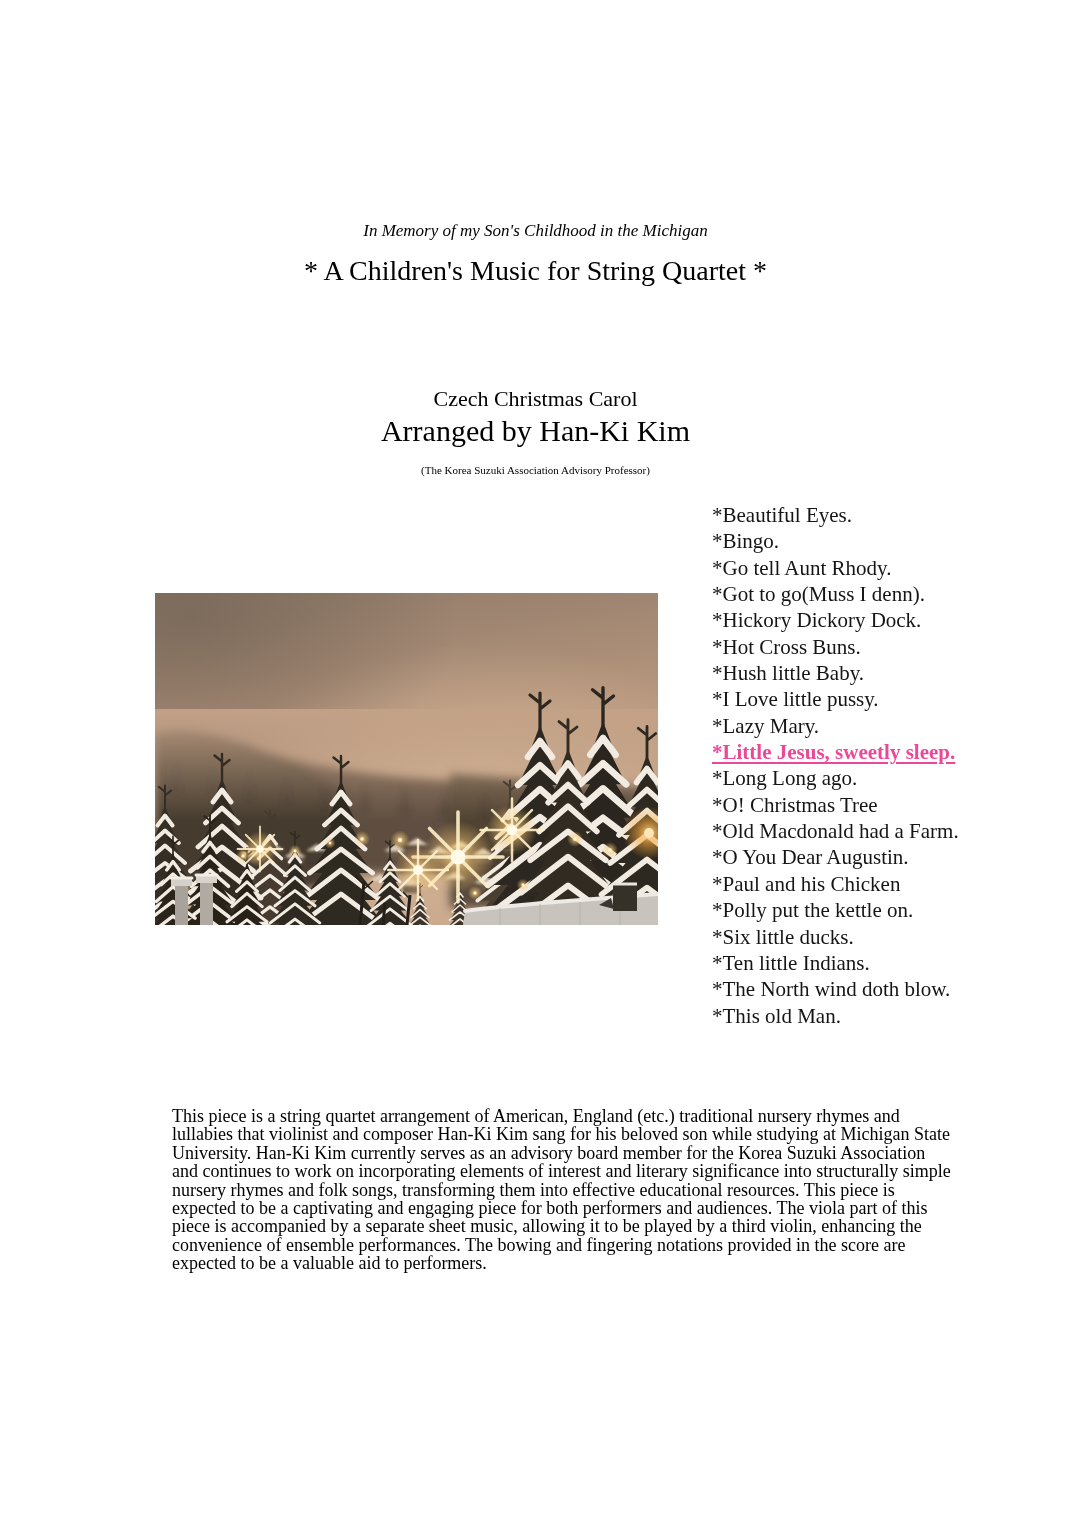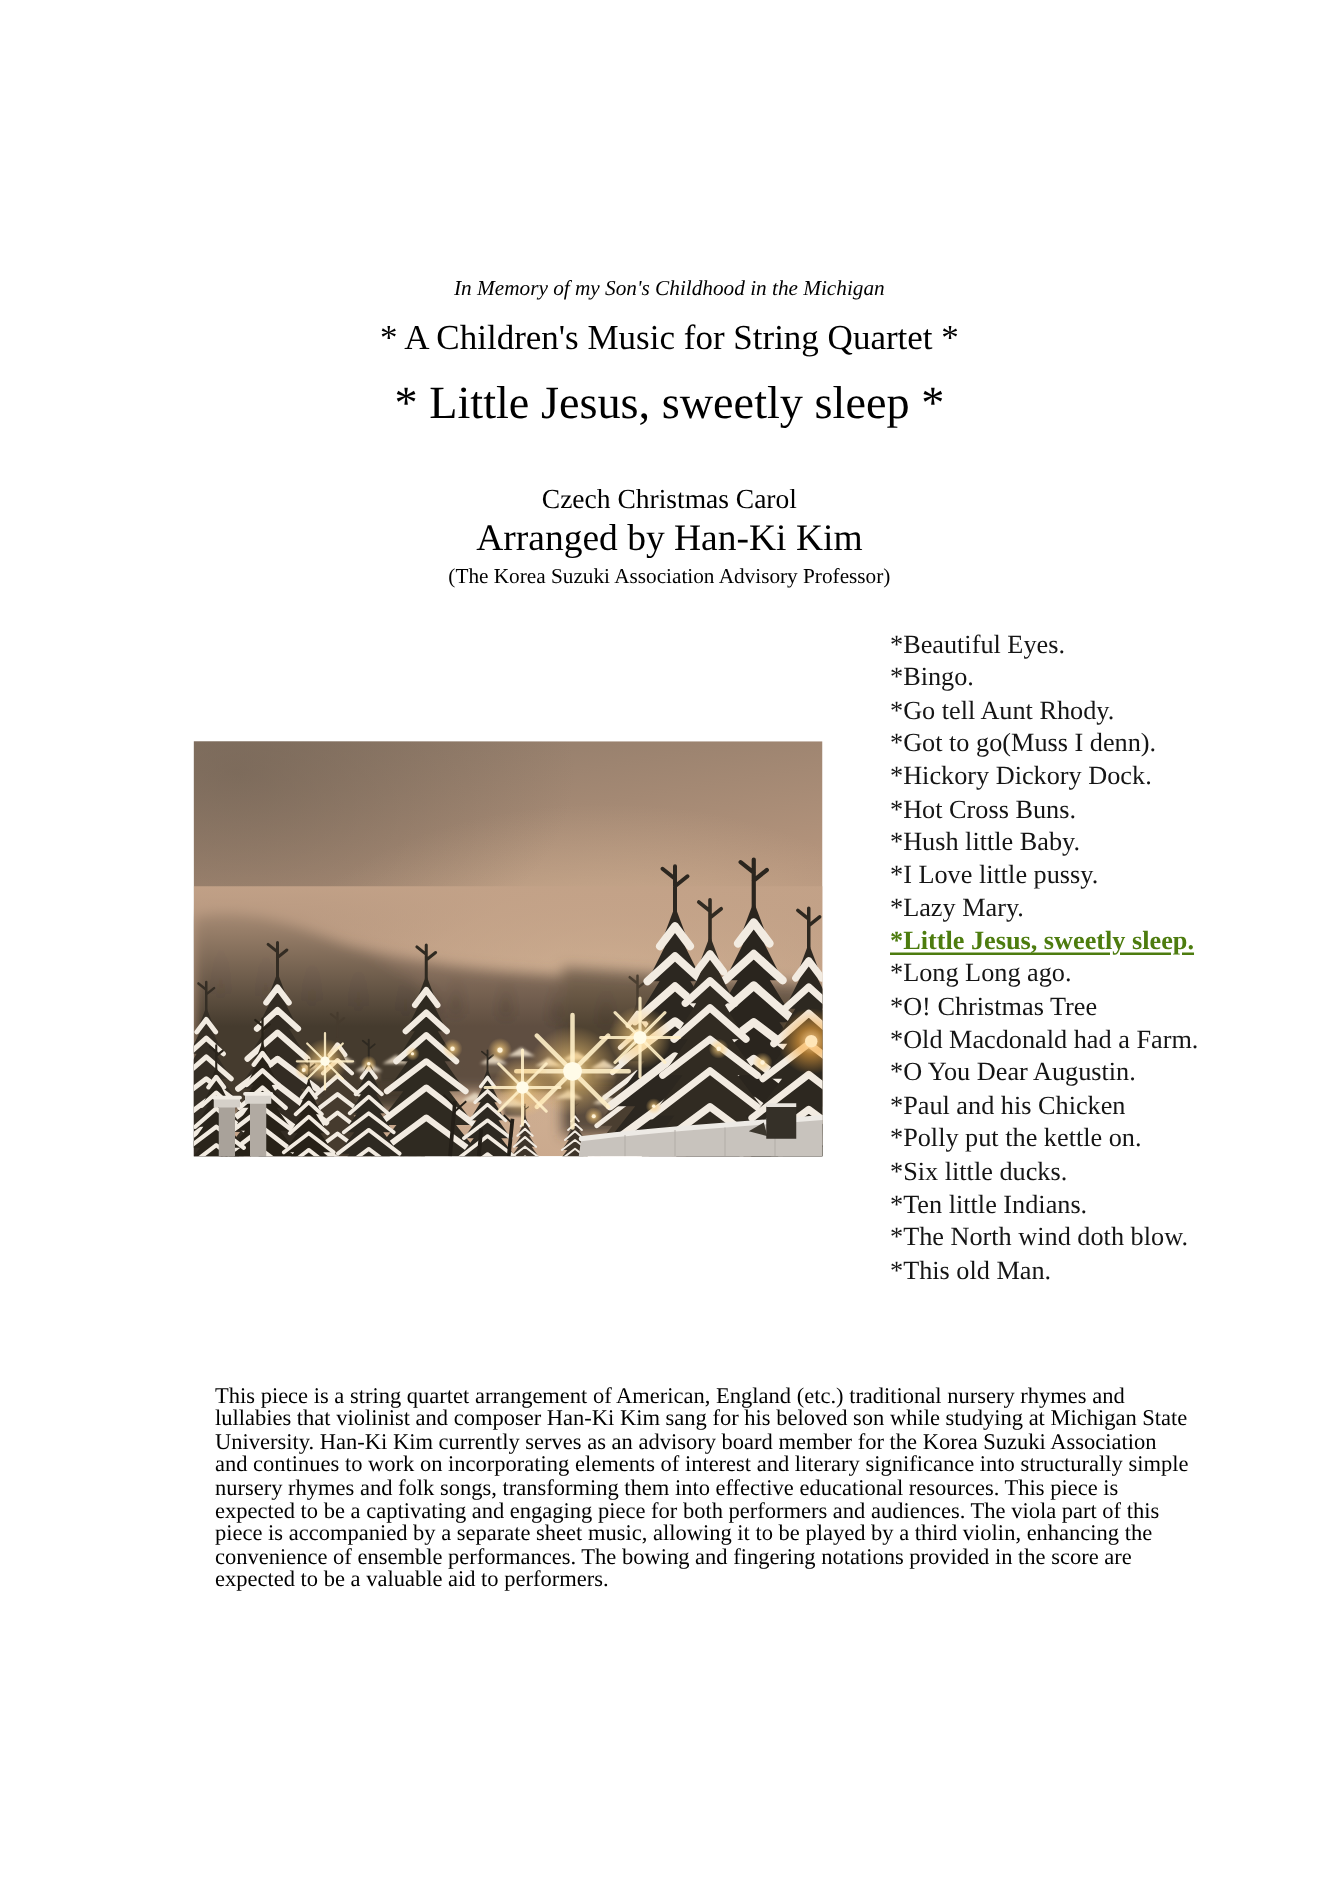--- a/index.html
+++ b/index.html
@@ -10,50 +10,49 @@
     font-family:"Liberation Serif", serif;
     color:#000;
     overflow:hidden;
   }
   .centered{position:absolute;left:0;width:1071px;text-align:center;white-space:nowrap;}
   .dedication{top:221px;font-size:17px;font-style:italic;}
   .series-title{top:255px;font-size:28px;}
   .main-title{top:301px;font-size:37px;}
   .origin{top:386px;font-size:22px;}
   .arranger{top:414px;font-size:30px;}
-  .credit{top:451px;font-size:17px;}
+  .credit{top:464px;font-size:11px;}
   .photo{
     position:absolute;left:155px;top:593px;width:503px;height:332px;
   }
   .photo svg{display:block;width:503px;height:332px;}
   .songlist{
     position:absolute;left:712px;top:502px;width:300px;
     font-size:21px;line-height:26.35px;color:#151515;
   }
   .songlist .item{white-space:nowrap;}
   .songlist .emph{
     font-weight:bold;
     text-decoration:underline;
     text-decoration-thickness:2px;
     text-underline-offset:3px;
-    color:#4d7c0f;
+    color:#ec4899;
   }
   .description{
     position:absolute;left:172px;top:1107px;width:780px;
     font-size:18px;line-height:18.4px;margin:0;text-align:left;
   }
 </style>
 </head>
 <body>
 
 <div class="page">
 
   <div class="centered dedication">In Memory of my Son's Childhood in the Michigan</div>
   <div class="centered series-title">* A Children's Music for String Quartet *</div>
-  <div class="centered main-title">* Little Jesus, sweetly sleep *</div>
   <div class="centered arranger">Arranged by Han-Ki Kim</div>
   <div class="centered origin">Czech Christmas Carol</div>
   <div class="centered credit">(The Korea Suzuki Association Advisory Professor)</div>
 
   <div class="photo">
     <svg viewBox="0 0 503 332" preserveAspectRatio="none">
       <defs>
         <linearGradient id="sky" x1="0" y1="0" x2="0.25" y2="1">
           <stop offset="0" stop-color="#8d7968"></stop>
           <stop offset="0.5" stop-color="#b4947c"></stop>

